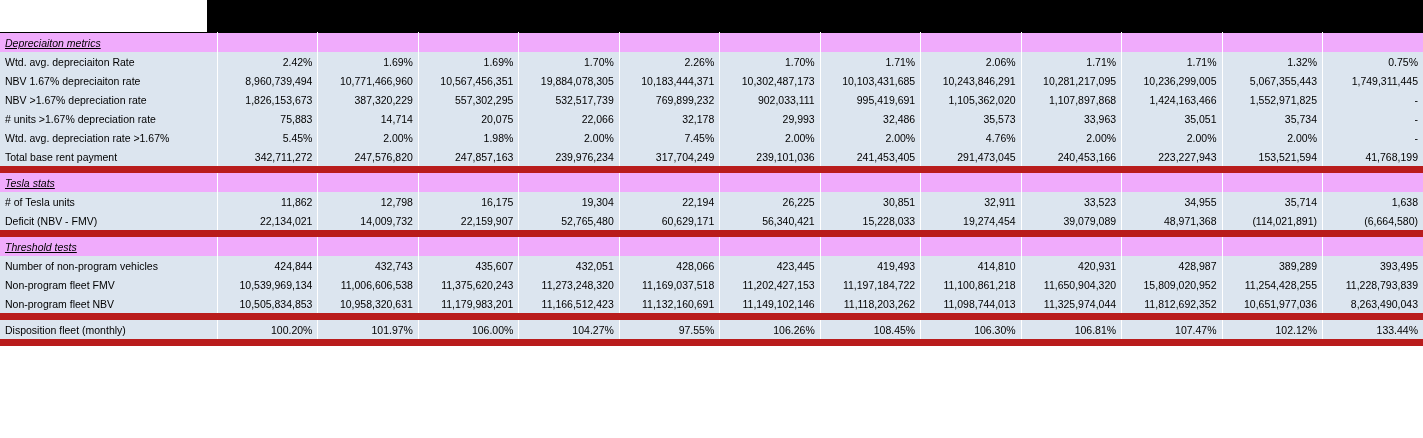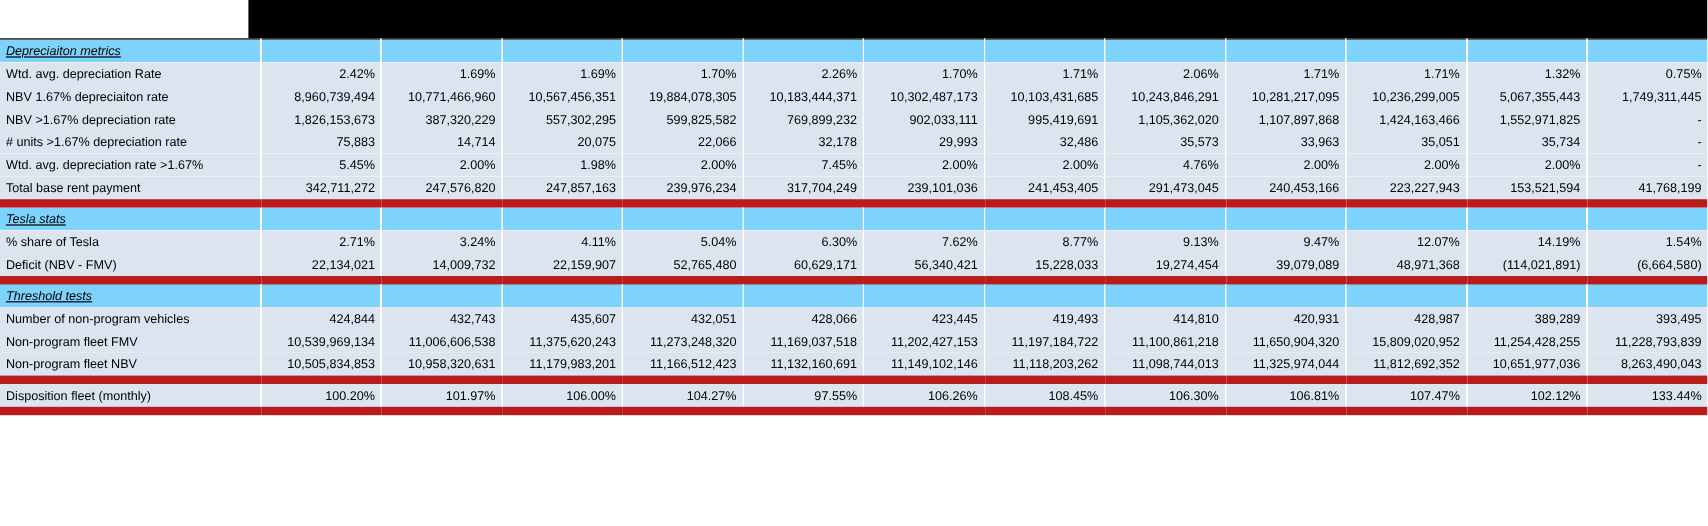--- a/index.html
+++ b/index.html
@@ -64,21 +64,21 @@
   .sheet tr.section td.label span.sec {
     font-style: italic;
     text-decoration: underline;
     font-size: 10.5px;
   }
   
   .sheet td.num {
     border-left: 1px solid #ffffff;
   }
   .sheet tr.section td {
-    background: #7dd3fc;
+    background: #f0abfc;
   }
   
   .sheet tr.rule-bottom td {
     border-bottom: 7px solid #b91c1c;
   }
   
   .sheet {
     border-top: 1px solid #000000;
   }
 </style>
@@ -100,21 +100,21 @@
           <td class="num">&nbsp;</td>
           <td class="num">&nbsp;</td>
           <td class="num">&nbsp;</td>
           <td class="num">&nbsp;</td>
           <td class="num">&nbsp;</td>
           <td class="num">&nbsp;</td>
           <td class="num">&nbsp;</td>
           <td class="num">&nbsp;</td>
         </tr>
         <tr>
-          <td class="label">Wtd. avg. depreciation Rate</td>
+          <td class="label">Wtd. avg. depreciaiton Rate</td>
           <td class="num">2.42%</td>
           <td class="num">1.69%</td>
           <td class="num">1.69%</td>
           <td class="num">1.70%</td>
           <td class="num">2.26%</td>
           <td class="num">1.70%</td>
           <td class="num">1.71%</td>
           <td class="num">2.06%</td>
           <td class="num">1.71%</td>
           <td class="num">1.71%</td>
@@ -134,21 +134,21 @@
           <td class="num">10,281,217,095</td>
           <td class="num">10,236,299,005</td>
           <td class="num">5,067,355,443</td>
           <td class="num">1,749,311,445</td>
         </tr>
         <tr>
           <td class="label">NBV &gt;1.67% depreciation rate</td>
           <td class="num">1,826,153,673</td>
           <td class="num">387,320,229</td>
           <td class="num">557,302,295</td>
-          <td class="num">599,825,582</td>
+          <td class="num">532,517,739</td>
           <td class="num">769,899,232</td>
           <td class="num">902,033,111</td>
           <td class="num">995,419,691</td>
           <td class="num">1,105,362,020</td>
           <td class="num">1,107,897,868</td>
           <td class="num">1,424,163,466</td>
           <td class="num">1,552,971,825</td>
           <td class="num">-</td>
         </tr>
         <tr>
@@ -205,33 +205,33 @@
           <td class="num">&nbsp;</td>
           <td class="num">&nbsp;</td>
           <td class="num">&nbsp;</td>
           <td class="num">&nbsp;</td>
           <td class="num">&nbsp;</td>
           <td class="num">&nbsp;</td>
           <td class="num">&nbsp;</td>
           <td class="num">&nbsp;</td>
         </tr>
         <tr>
-          <td class="label">% share of Tesla</td>
-          <td class="num">2.71%</td>
-          <td class="num">3.24%</td>
-          <td class="num">4.11%</td>
-          <td class="num">5.04%</td>
-          <td class="num">6.30%</td>
-          <td class="num">7.62%</td>
-          <td class="num">8.77%</td>
-          <td class="num">9.13%</td>
-          <td class="num">9.47%</td>
-          <td class="num">12.07%</td>
-          <td class="num">14.19%</td>
-          <td class="num">1.54%</td>
+          <td class="label"># of Tesla units</td>
+          <td class="num">11,862</td>
+          <td class="num">12,798</td>
+          <td class="num">16,175</td>
+          <td class="num">19,304</td>
+          <td class="num">22,194</td>
+          <td class="num">26,225</td>
+          <td class="num">30,851</td>
+          <td class="num">32,911</td>
+          <td class="num">33,523</td>
+          <td class="num">34,955</td>
+          <td class="num">35,714</td>
+          <td class="num">1,638</td>
         </tr>
         <tr class="rule-bottom">
           <td class="label">Deficit (NBV - FMV)</td>
           <td class="num">22,134,021</td>
           <td class="num">14,009,732</td>
           <td class="num">22,159,907</td>
           <td class="num">52,765,480</td>
           <td class="num">60,629,171</td>
           <td class="num">56,340,421</td>
           <td class="num">15,228,033</td>

